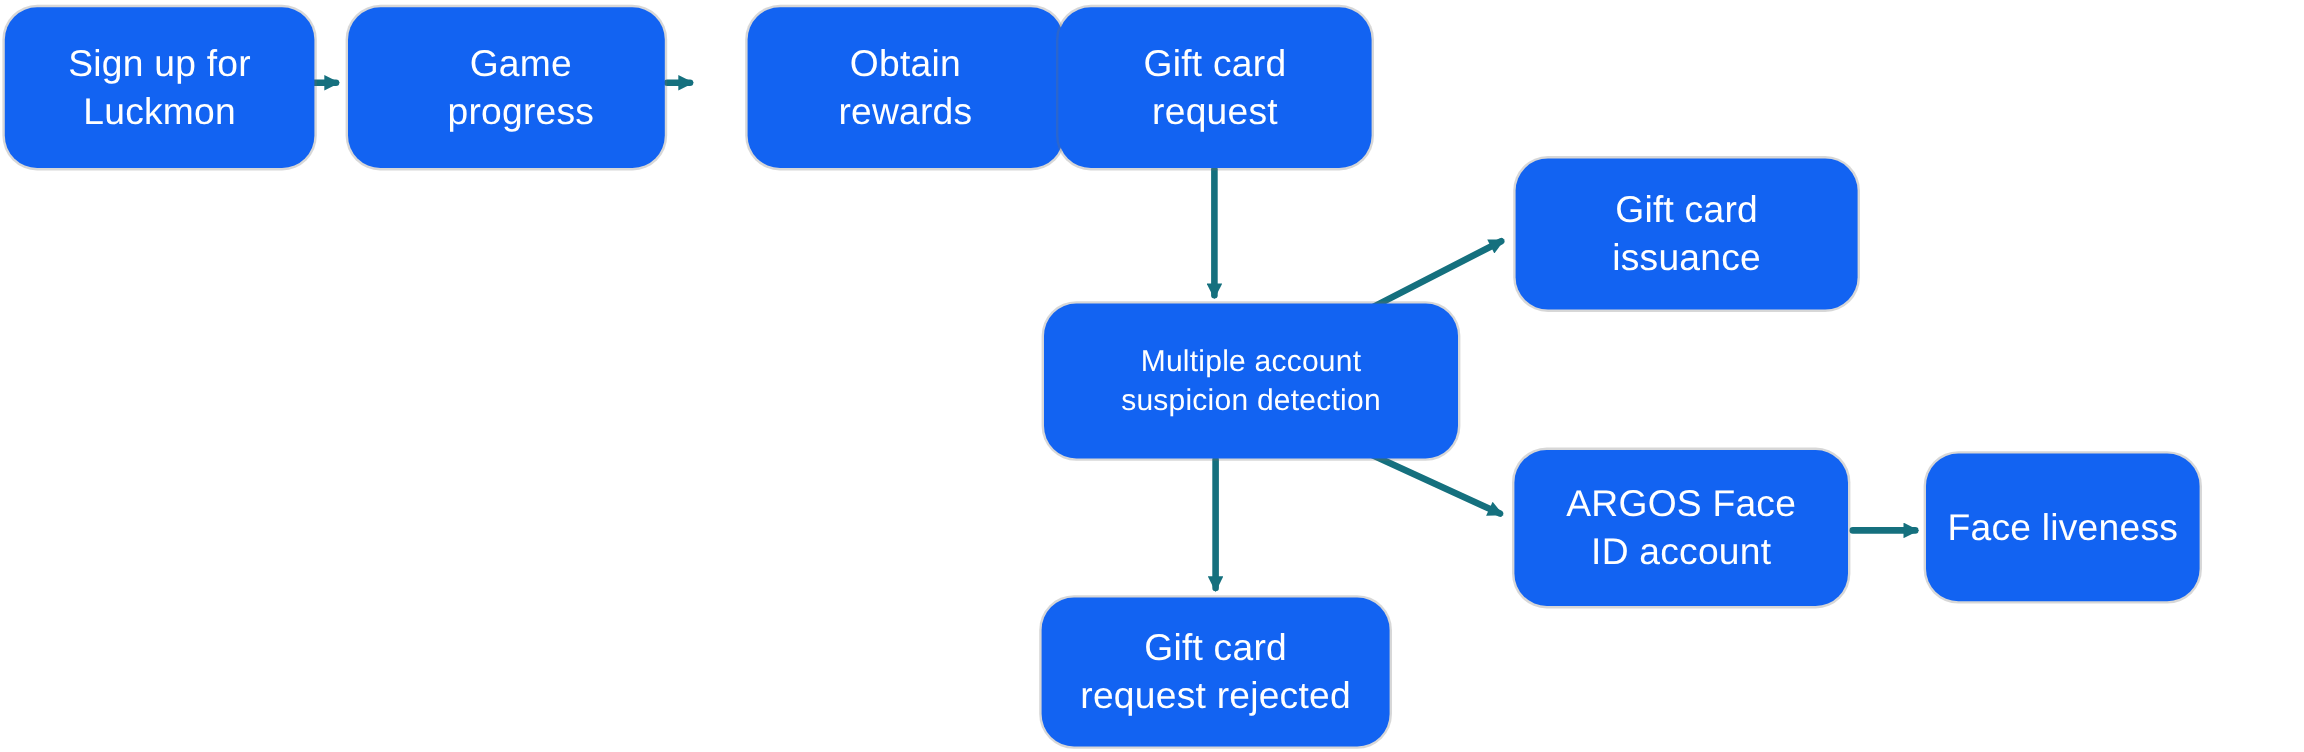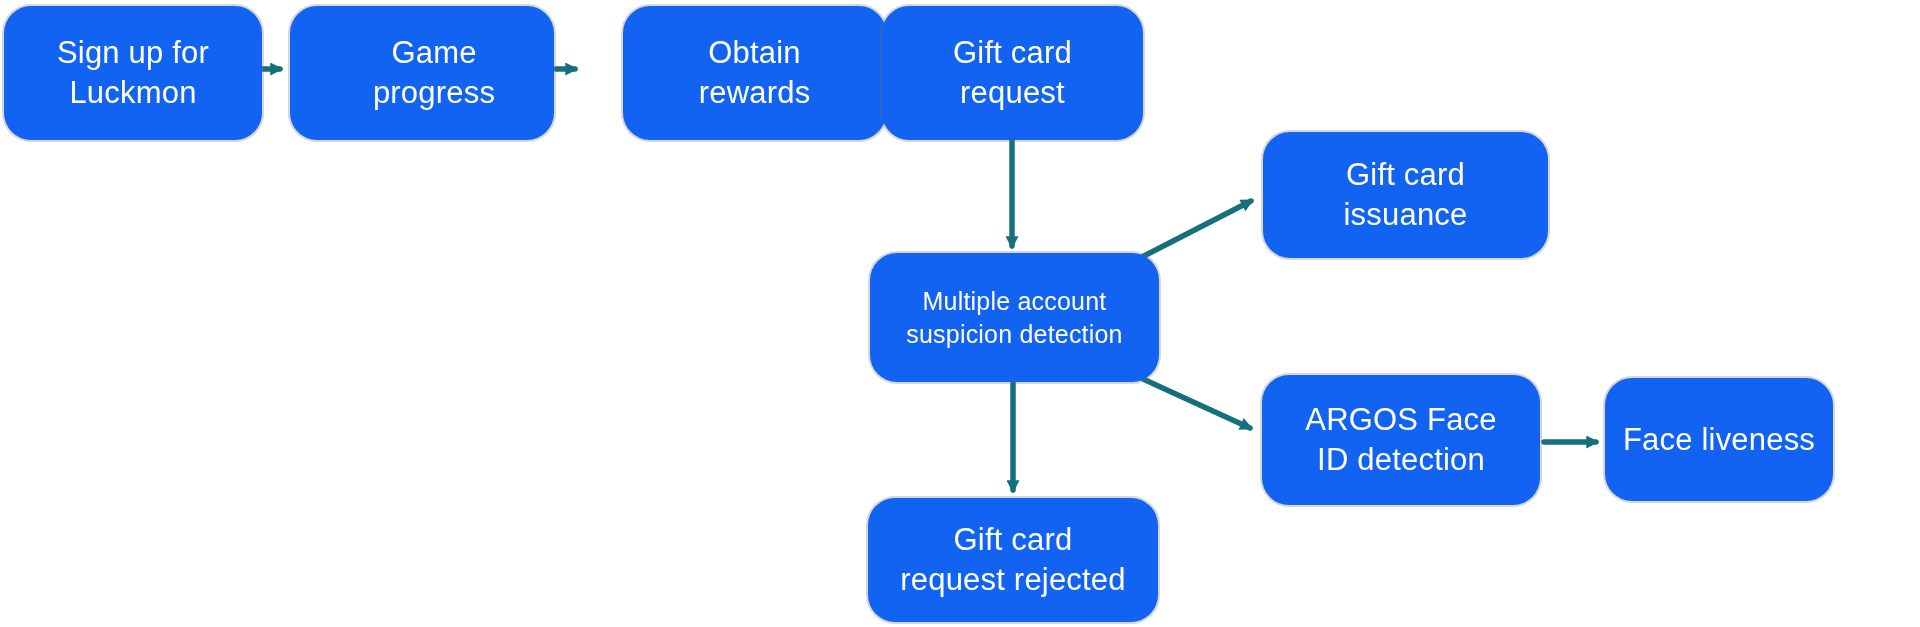--- a/index.html
+++ b/index.html
@@ -47,21 +47,21 @@
   .node.small .lbl {
     font-size: 25px;
     line-height: 1.3;
   }
   
   #n-signup    { left: 4px;    top: 6px;   width: 258px; height: 134px; }
   #n-game      { left: 290px;  top: 6px;   width: 264px; height: 134px; padding-left: 24px; }
   #n-obtain    { left: 610px;  top: 6px;   width: 263px; height: 134px; margin-left: 13px; }
   #n-request   { left: 882px;  top: 6px;   width: 261px; height: 134px; }
   #n-issuance  { left: 1263px; top: 132px; width: 285px; height: 126px; }
-  #n-masd      { left: 870px;  top: 253px; width: 289px; height: 129px; }
+  #n-masd      { left: 870px;  top: 253px; width: 345px; height: 129px; }
   #n-argos     { left: 1262px; top: 375px; width: 278px; height: 130px; }
   #n-liveness  { left: 1605px; top: 378px; width: 228px; height: 123px; }
   #n-rejected  { left: 868px;  top: 498px; width: 290px; height: 124px; }
 </style>
 </head>
 <body>
 
 <div class="canvas">
 
   <svg class="edge-layer" width="1920" height="627" viewBox="0 0 1920 627" xmlns="http://www.w3.org/2000/svg">
@@ -107,21 +107,21 @@
 issuance</span>
   </div>
 
   <div class="node small" id="n-masd">
     <span class="lbl">Multiple account
 suspicion detection</span>
   </div>
 
   <div class="node" id="n-argos">
     <span class="lbl">ARGOS Face
-ID detection</span>
+ID account</span>
   </div>
 
   <div class="node" id="n-liveness">
     <span class="lbl">Face liveness</span>
   </div>
 
   <div class="node" id="n-rejected">
     <span class="lbl">Gift card
 request rejected</span>
   </div>

